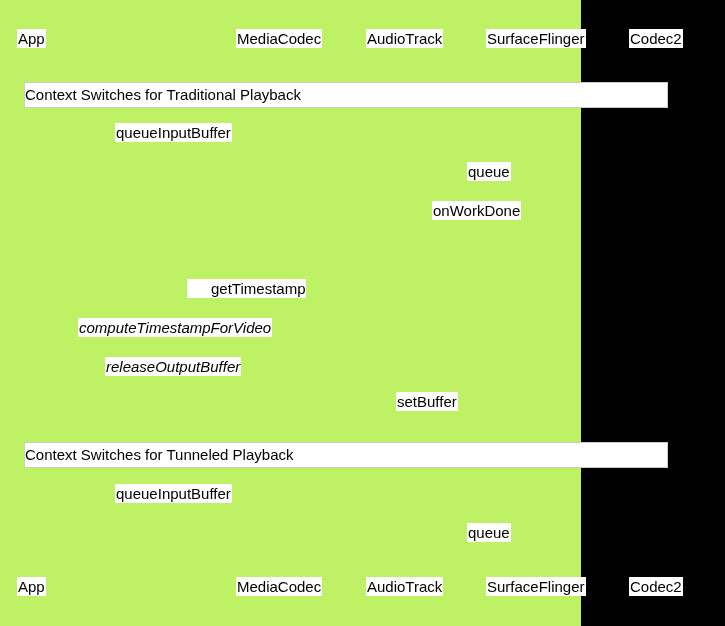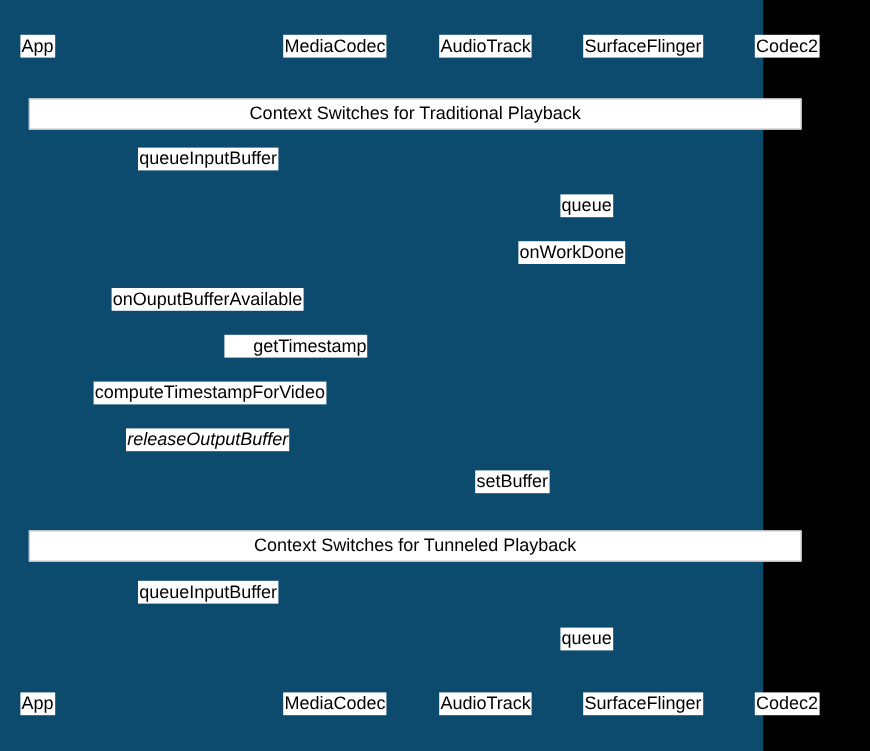--- a/index.html
+++ b/index.html
@@ -13,44 +13,43 @@
     position: relative;
     overflow: hidden;
     font-family: "Liberation Sans", sans-serif;
     background: #000000;
     color: #000000;
   }
   #diagram {
     position: absolute;
     left: 0;
     top: 0;
-    width: 636px;
+    width: 581px;
     height: 626px;
-    background: #0c4a6e;
+    background: #bef264;
   }
   
   .participant {
     position: absolute;
     background: #ffffff;
     color: #000000;
     font-size: 15px;
     line-height: 19px;
     height: 19px;
     white-space: nowrap;
     padding: 0 1px;
     font-family: "Liberation Sans", sans-serif;
   }
   
   .section-bar {
     position: absolute;
     background: #ffffff;
     color: #000000;
     border: 1px solid #cccccc;
     box-sizing: border-box;
-    text-align: center;
     font-size: 15px;
     line-height: 24px;
     height: 26px;
     font-family: "Liberation Sans", sans-serif;
   }
   
   .message {
     position: absolute;
     background: #ffffff;
     color: #000000;
@@ -75,20 +74,19 @@
     <div class="participant" style="left: 17px; top: 577px;"><span>App</span></div>
     <div class="participant" style="left: 236px; top: 577px;"><span>MediaCodec</span></div>
     <div class="participant" style="left: 366px; top: 577px;"><span>AudioTrack</span></div>
     <div class="participant" style="left: 486px; top: 577px;"><span>SurfaceFlinger</span></div>
     <div class="participant" style="left: 629px; top: 577px;"><span>Codec2</span></div>
     <div class="section-bar" style="left: 24px; top: 82px; width: 644px;"><span>Context Switches for Traditional Playback</span></div>
     <div class="section-bar" style="left: 24px; top: 442px; width: 644px;"><span>Context Switches for Tunneled Playback</span></div>
     <div class="message" style="left: 95px; top: 123px;"><span>queueInputBuffer</span></div>
     <div class="message" style="left: 447px; top: 162px;"><span>queue</span></div>
     <div class="message" style="left: 412px; top: 201px;"><span>onWorkDone</span></div>
-    <div class="message" style="left: 73px; top: 240px;"><span>onOuputBufferAvailable</span></div>
     <div class="message" style="left: 167px; top: 279px; padding-left: 24px;"><span>getTimestamp</span></div>
-    <div class="message" style="left: 58px; top: 318px;"><span>computeTimestampForVideo</span></div>
+    <div class="message" style="left: 58px; top: 318px; font-style: italic;"><span>computeTimestampForVideo</span></div>
     <div class="message" style="left: 85px; top: 357px; font-style: italic;"><span>releaseOutputBuffer</span></div>
     <div class="message" style="left: 376px; top: 392px;"><span>setBuffer</span></div>
     <div class="message" style="left: 95px; top: 484px;"><span>queueInputBuffer</span></div>
     <div class="message" style="left: 447px; top: 523px;"><span>queue</span></div>
   </div>
 
 </body></html>

